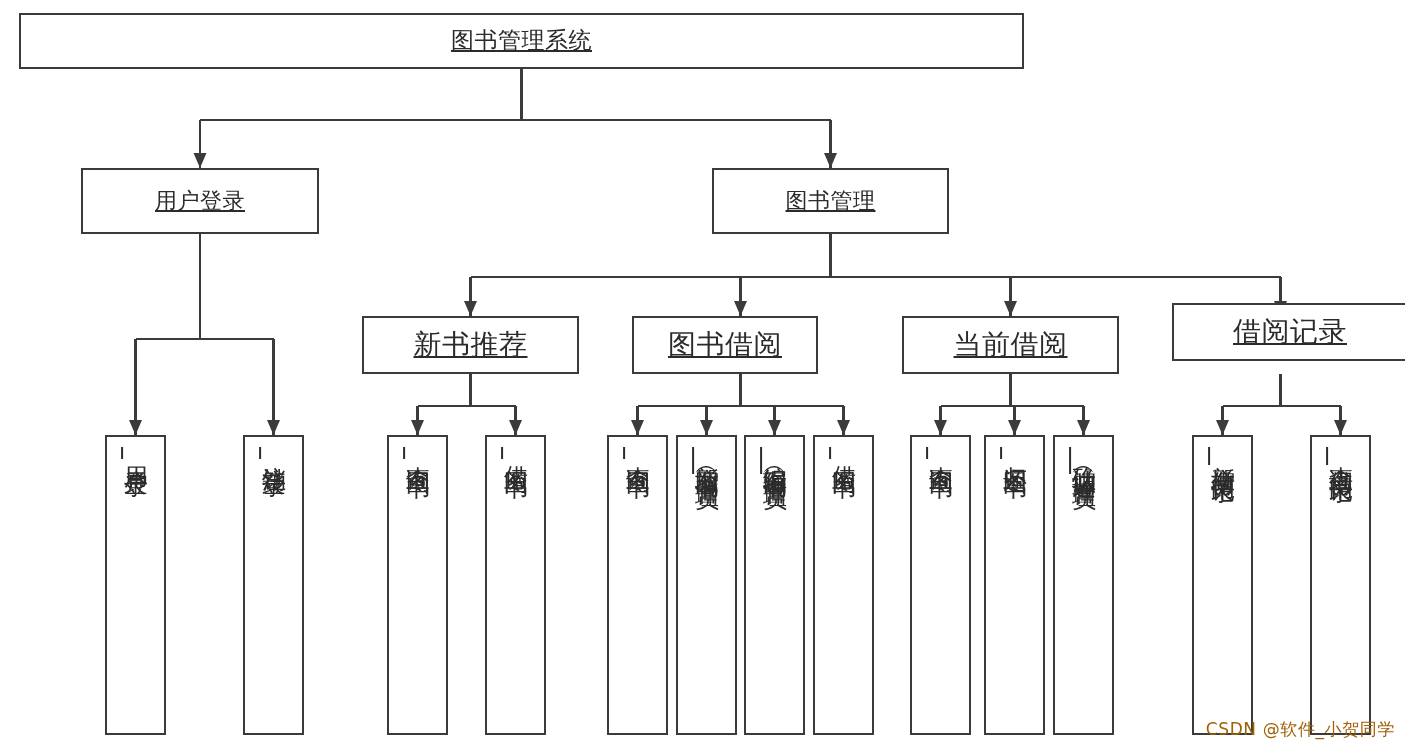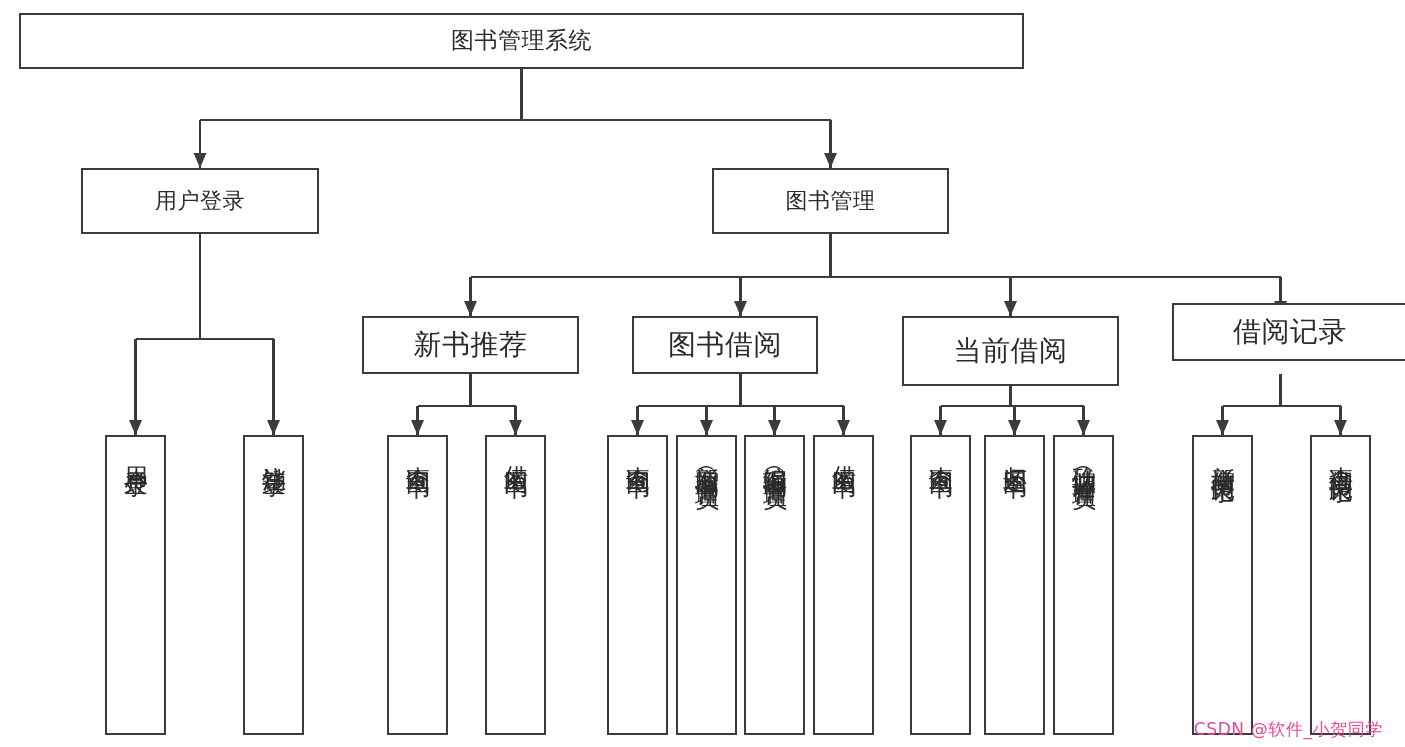--- a/index.html
+++ b/index.html
@@ -36,20 +36,21 @@
     justify-content: center;
     color: #2b2b2b;
     z-index: 2;
   }
   .node .lbl {
     display: block;
     text-align: center;
     line-height: 1.18;
     letter-spacing: 0.5px;
     white-space: nowrap;
+    text-decoration: underline;
   }
   .node.root .lbl {
     font-size: 23px;
   }
   .node.lvl2 .lbl {
     font-size: 22px;
   }
   .node.lvl3 .lbl {
     font-size: 28px;
   }
@@ -60,24 +61,24 @@
   .node.leaf .lbl {
     writing-mode: vertical-rl;
     text-orientation: upright;
     font-size: 24px;
     line-height: 1.05;
     letter-spacing: 3px;
     white-space: normal;
   }
   #watermark {
     position: absolute;
-    right: 22px;
+    right: 10px;
     bottom: 6px;
     font-size: 17px;
-    color: #ec4899;
+    color: #a16207;
     letter-spacing: 0.6px;
     z-index: 3;
     white-space: nowrap;
     font-family: "DejaVu Sans", "Liberation Sans", sans-serif;
   }
 </style>
 </head>
 <body>
 
 <div id="canvas">
@@ -145,21 +146,21 @@
     </div>
     <div class="node lvl2" style="left: 712px; top: 168px; width: 237px; height: 66px;">
       <span class="lbl">图书管理</span>
     </div>
     <div class="node lvl3" style="left: 362px; top: 316px; width: 217px; height: 58px;">
       <span class="lbl">新书推荐</span>
     </div>
     <div class="node lvl3" style="left: 632px; top: 316px; width: 186px; height: 58px;">
       <span class="lbl">图书借阅</span>
     </div>
-    <div class="node lvl3" style="left: 902px; top: 316px; width: 217px; height: 70px;">
+    <div class="node lvl3" style="left: 902px; top: 316px; width: 217px; height: 58px;">
       <span class="lbl">当前借阅</span>
     </div>
     <div class="node lvl3" style="left: 1172px; top: 303px; width: 236px; height: 58px;">
       <span class="lbl">借阅记录</span>
     </div>
     <div class="node leaf" style="left: 105px; top: 435px; width: 61px; height: 300px;">
       <span class="lbl">用户登录</span>
     </div>
     <div class="node leaf" style="left: 243px; top: 435px; width: 61px; height: 300px;">
       <span class="lbl">注销登录</span>

